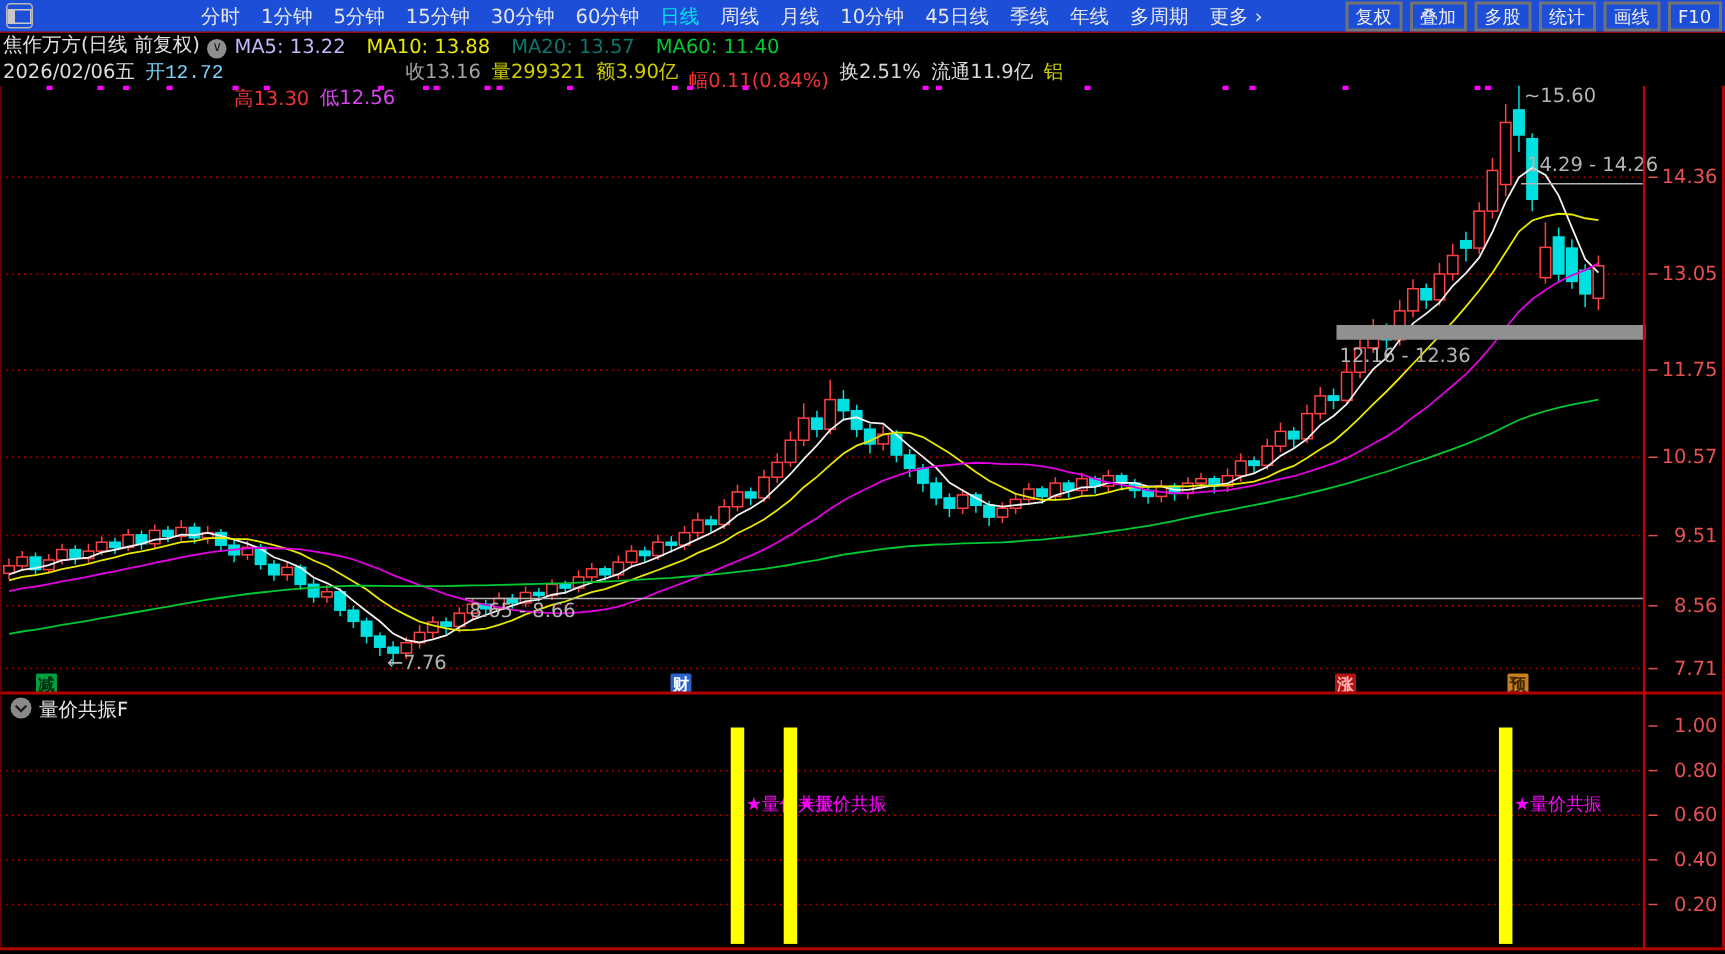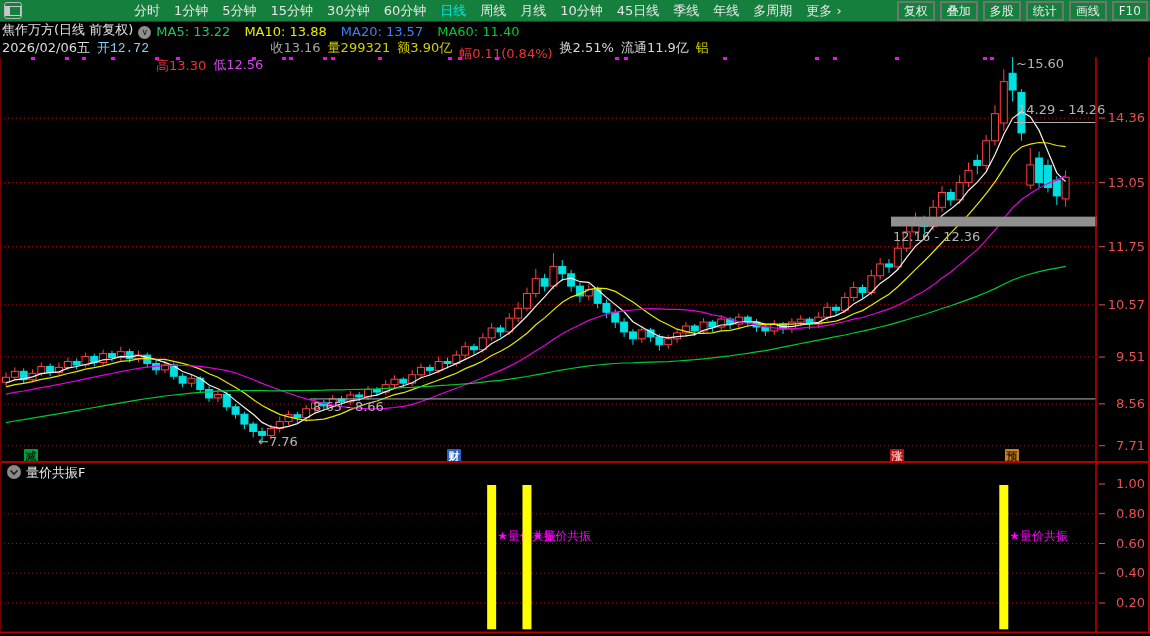--- a/index.html
+++ b/index.html
@@ -1,18 +1,18 @@
 <!DOCTYPE html>
 <html><head>
 <meta charset="utf-8">
 <style>
   html,body{margin:0;padding:0;background:#000;}
   body{width:1150px;height:636px;position:relative;overflow:hidden;
        font-family:"DejaVu Sans","Liberation Sans",sans-serif;}
-  .menubar{position:absolute;top:0;left:0;width:1150px;height:22px;background:#15803d;
+  .menubar{position:absolute;top:0;left:0;width:1150px;height:22px;background:#1d4ed8;
            border-bottom:1px solid #8f0a0a;display:flex;align-items:center;box-sizing:border-box;gap:48px;}
   .win-icon{width:17px;height:15px;border:1px solid #b8b8b8;border-radius:3px;margin-left:4px;
             display:flex;align-items:center;justify-content:center;}
   .win-icon .inner{width:10px;height:8px;border:1px solid #c8c8c8;border-left:5px solid #c8c8c8;}
   .win-sep{width:1px;height:22px;background:#a00000;margin-left:5px;}
   .menu-items{display:flex;list-style:none;margin:0;padding:0 0 0 4px;}
   .menu-items li{color:#e6e6e6;font-size:13px;padding:2px 7px;white-space:nowrap;cursor:default;}
   .menu-items li.active{color:#00e5e5;}
   .right-btns{margin-left:auto;display:flex;gap:5px;padding-right:3px;}
   .right-btns .btn{border:2px solid #737373;color:#ededed;font-size:12px;line-height:14px;
@@ -63,21 +63,21 @@
       <div class="btn">简框</div>
       <div class="btn">标记</div>
       <div class="btn">+自选</div>
       <div class="btn">返回</div>
     </div>
 </div>
 
 <div class="titlebar">
   <span class="stock">焦作万方(日线 前复权)</span>
   <span class="circle-ic">∨</span>
-  <span class="ma-readout" id="ma-readout"><span style="color: #22c55e; margin-top: 37px;">MA5: 13.22</span><span style="color: rgb(232, 232, 0);">MA10: 13.88</span><span style="color: #3b82f6;">MA20: 13.57</span><span style="color: rgb(0, 200, 50);">MA60: 11.40</span></span>
+  <span class="ma-readout" id="ma-readout"><span style="color: #c4b5fd; margin-top: 37px;">MA5: 13.22</span><span style="color: rgb(232, 232, 0);">MA10: 13.88</span><span style="color: #0f766e;">MA20: 13.57</span><span style="color: rgb(0, 200, 50);">MA60: 11.40</span></span>
 </div>
 
 <div class="infobar" id="info-bar">
     <span style="color: rgb(220, 220, 220);">2026/02/06五</span>
     <span style="color: #7dd3fc; font-family: Liberation Mono, monospace;">开12.72</span>
     <span style="color: rgb(238, 51, 51); margin-top: 36px;">高13.30</span>
     <span style="color: #d946ef; margin-top: 35px;">低12.56</span>
     <span style="color: #a3a3a3;">收13.16</span>
     <span style="color: rgb(208, 208, 0);">量299321</span>
     <span style="color: rgb(208, 208, 0);">额3.90亿</span>

